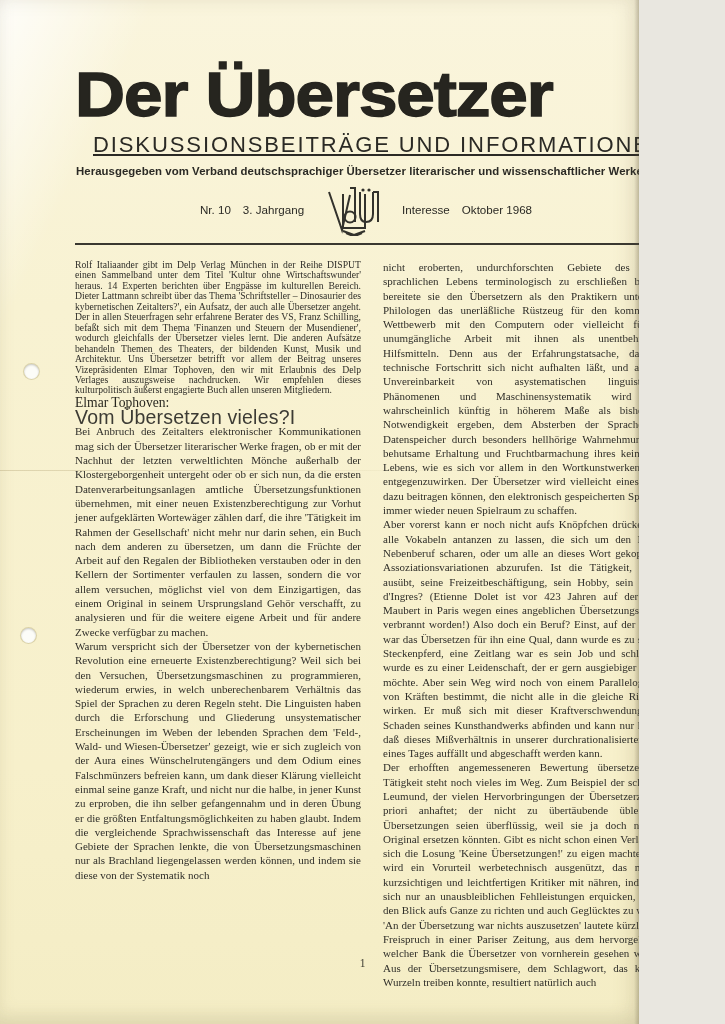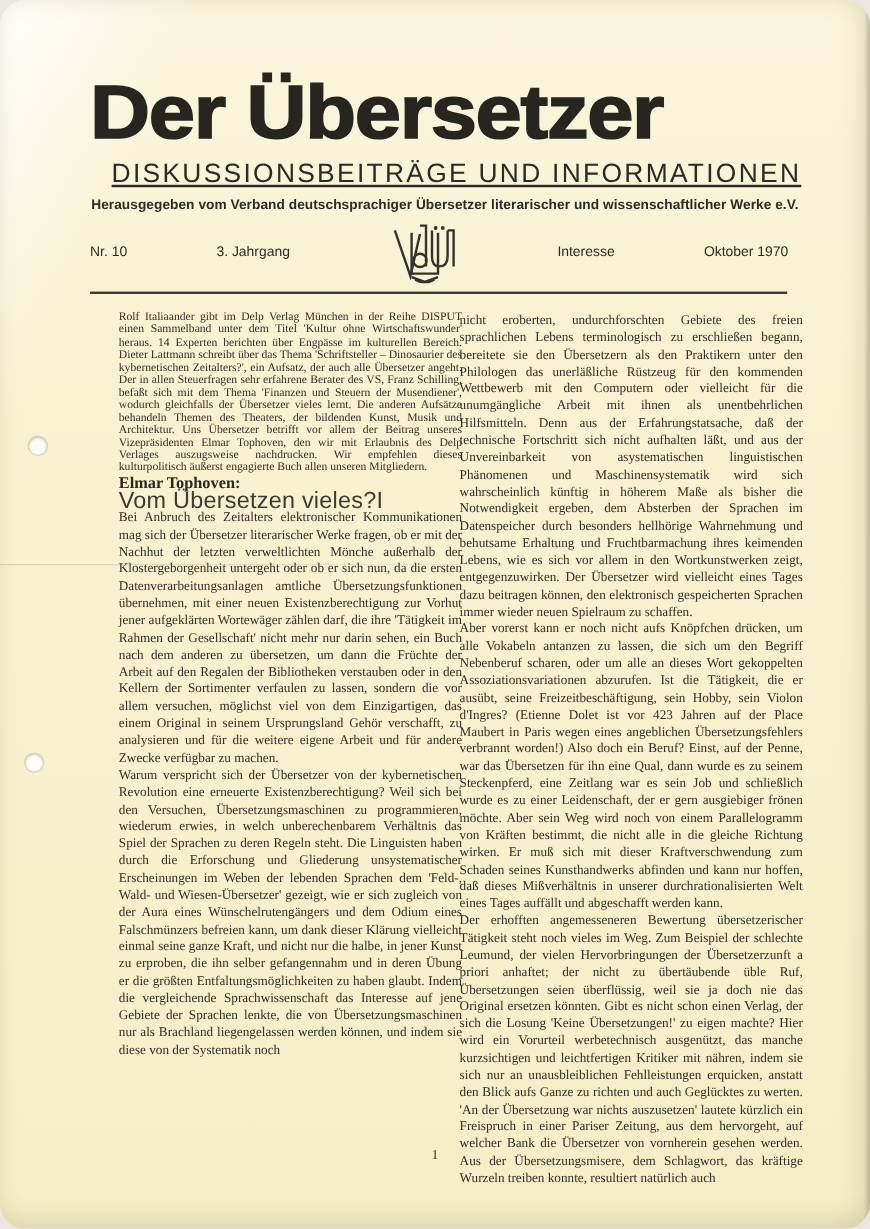--- a/index.html
+++ b/index.html
@@ -1,56 +1,56 @@
 <!DOCTYPE html>
 <html lang="de"><head>
 <meta charset="utf-8">
 <style>
   html,body{margin:0;padding:0;background:#e9e7e0;}
   .paper{
-    position:relative;width:725px;height:1024px;overflow:hidden;
+    position:relative;width:639px;height:1024px;overflow:hidden;
     background:
       linear-gradient(115deg, rgba(255,255,255,0.85) 0%, rgba(255,255,255,0.0) 14%),
       linear-gradient(180deg,#faf5dd 0%,#f8f2d2 30%,#f7f0cb 75%,#f4edc5 100%);
     box-shadow: inset -10px 0 18px rgba(120,110,70,0.12), inset 0 -10px 16px rgba(120,110,70,0.10);
-    font-family:"Liberation Serif", serif;color:#2e2d28;border-radius:21px;
+    font-family:"Liberation Serif", serif;color:#2e2d28;
   }
   .paper::after{content:"";position:absolute;right:0;top:0;width:5px;height:100%;
     background:linear-gradient(90deg,transparent,rgba(90,85,60,0.28));}
   .crease{position:absolute;left:0;top:470px;width:100%;height:1px;
     background:linear-gradient(90deg,rgba(150,130,80,0.28),rgba(150,130,80,0.07) 55%,transparent 85%);}
   .hole{position:absolute;width:15px;height:15px;border-radius:50%;background:#fcfcf8;
     box-shadow:inset 0 1px 2px rgba(0,0,0,0.20), 0 0 0 1px rgba(185,172,125,0.45);}
   .hole-1{left:24px;top:364px;}
   .hole-2{left:21px;top:628px;}
 
   .masthead{position:absolute;left:75px;top:62px;width:582px;}
   .title{margin:0;font-family:"Liberation Sans",sans-serif;font-weight:bold;
     font-size:63px;line-height:64px;letter-spacing:-1px;color:#26251f;
     -webkit-text-stroke:1.4px #26251f;display:inline-block;transform:scaleX(1.10);transform-origin:left;}
   .subtitle{margin:7px 18px 0;font-family:"Liberation Sans",sans-serif;font-weight:400;
     font-size:22px;line-height:24px;letter-spacing:1.9px;color:#2b2a25;white-space:nowrap;text-decoration:underline;}
   .publisher{margin:8px 1px 0;font-family:"Liberation Sans",sans-serif;font-weight:bold;
     font-size:11.4px;letter-spacing:0.05px;color:#2b2a25;white-space:nowrap;}
-  .issue-line{margin-top:5px;display:flex;align-items:center;justify-content:space-between;
+  .issue-line{margin-top:5px;display:flex;align-items:center;justify-content:center;
     font-family:"Liberation Sans",sans-serif;font-size:11.6px;color:#2b2a25;}
   .issue-line .sp-s{width:12px;} .issue-line .sp-l{width:18px;}
   .logo{flex:0 0 auto;}
   .logo path,.logo circle{stroke:#33322c;fill:none;stroke-width:2;}
   .logo .dot{fill:#33322c;stroke:none;}
 
   .rule{position:absolute;left:75px;top:243px;width:581px;height:0;border-top:2px solid #3a3830;}
 
   .columns{position:absolute;left:75px;top:260px;width:584px;height:700px;}
   .col{position:absolute;top:0;width:286px;text-align:justify;
     font-size:11px;line-height:14.3px;color:#2f2e29;hyphens:auto;}
-  .col-left{left:0;margin-left:24px;} .col-right{left:298px;margin-left:10px;}
+  .col-left{left:0;} .col-right{left:298px;margin-left:10px;}
   .col p{margin:0;}
   .intro{margin:2px 0 0 56px;font-size:9.7px;line-height:10.45px;text-align:justify;hyphens:auto;}
-  .author{margin:12px 0 0;font-size:13.6px;font-weight:bold;color:#28271f;}
+  .author{margin:12px 0 0;font-size:13.6px;font-weight:normal;color:#28271f;}
   .article-title{margin:10px 0 10px;font-family:"Liberation Sans",sans-serif;font-weight:400;
     font-size:19.5px;letter-spacing:0.2px;color:#3c3b34;}
   .page-num{position:absolute;left:0;top:957px;width:725px;text-align:center;
     font-size:11.5px;color:#3a392f;}
 </style>
 </head>
 <body>
 
 <div class="paper">
 
@@ -76,21 +76,21 @@
         <path d="M38 10 L38 32 Q38 40 44 40 Q51 40 51 32 L51 10"></path>
         <path d="M51 10 L56 10 L56 40"></path>
         <circle class="dot" cx="41" cy="8" r="1.6"></circle>
         <circle class="dot" cx="47" cy="8" r="1.6"></circle>
         <path d="M21 49 L32 53 L43 49"></path>
         <path d="M24 51 L32 54.5 L40 51" stroke-width="1.2"></path>
       </svg>
       <span class="sp-l"></span>
       <span>Interesse</span>
       <span class="sp-s"></span>
-      <span>Oktober 1970</span>
+      <span>Oktober 1968</span>
     </div>
   </div>
 
   <div class="rule"></div>
 
   <div class="columns">
     <div class="col col-left">
       <p class="intro">Rolf Italiaander gibt im Delp Verlag München in der Reihe DISPUT einen Sammelband unter dem Titel 'Kultur ohne Wirtschaftswunder' heraus. 14 Experten berichten über Engpässe im kulturellen Bereich. Dieter Lattmann schreibt über das Thema 'Schriftsteller – Dinosaurier des kybernetischen Zeitalters?', ein Aufsatz, der auch alle Übersetzer angeht. Der in allen Steuerfragen sehr erfahrene Berater des VS, Franz Schilling, befaßt sich mit dem Thema 'Finanzen und Steuern der Musendiener', wodurch gleichfalls der Übersetzer vieles lernt. Die anderen Aufsätze behandeln Themen des Theaters, der bildenden Kunst, Musik und Architektur. Uns Übersetzer betrifft vor allem der Beitrag unseres Vizepräsidenten Elmar Tophoven, den wir mit Erlaubnis des Delp Verlages auszugsweise nachdrucken. Wir empfehlen dieses kulturpolitisch äußerst engagierte Buch allen unseren Mitgliedern.</p>
       <p class="author">Elmar Tophoven:</p>
       <p class="article-title">Vom Übersetzen vieles?I</p>

